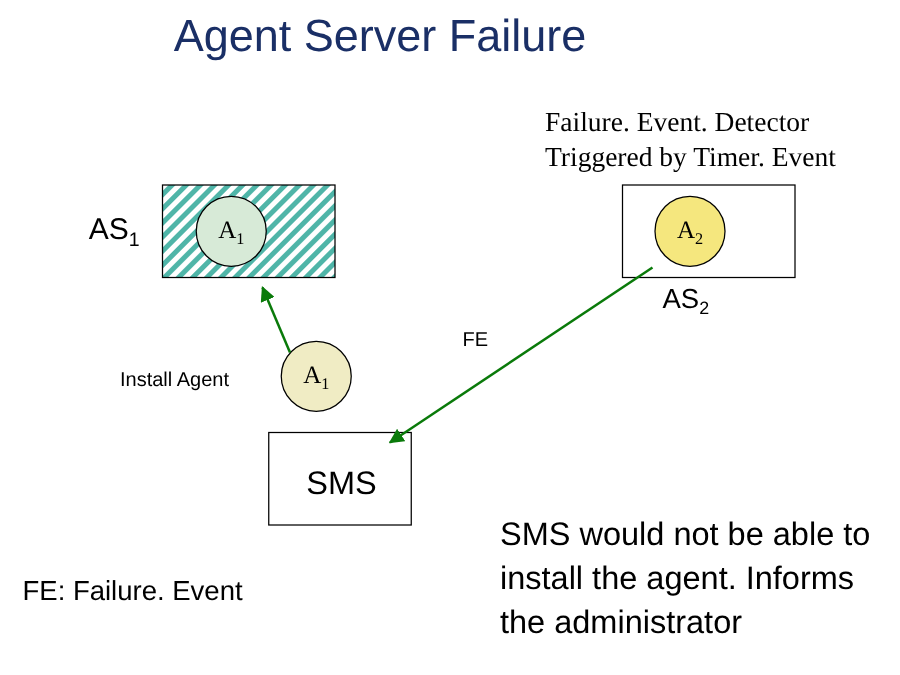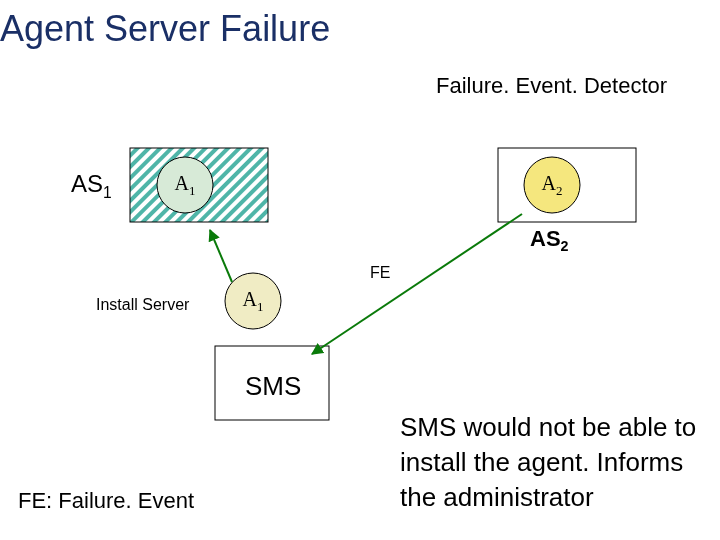--- a/index.html
+++ b/index.html
@@ -10,44 +10,44 @@
     background: #fff;
     font-family: Verdana, Geneva, sans-serif;
     position: relative;
     color: #000;
   }
   .title {
     position: absolute;
     top: 8px;
     left: 0;
     width: 608px;
-    text-align: left;
+    text-align: center;
     font-size: 36px;
     font-family: "Comic Sans MS", "Comic Sans", cursive, sans-serif;
     color: #1a2f66;
   }
   .detector-text {
     position: absolute;
-    top: 72px;
+    top: 84px;
     left: 436px;
     font-size: 22px;
     line-height: 1.25;
+    font-family: Liberation Serif, serif;
   }
   .as1-label {
     position: absolute;
     top: 170px;
     left: 71px;
     font-size: 24px;
   }
   .as2-label {
     position: absolute;
     top: 226px;
     left: 530px;
     font-size: 22px;
-    font-weight: bold;
   }
   .fe-label {
     position: absolute;
     top: 264px;
     left: 370px;
     font-size: 16px;
   }
   .install-label {
     position: absolute;
     top: 296px;
@@ -58,21 +58,20 @@
     position: absolute;
     top: 371px;
     left: 245px;
     font-size: 26px;
   }
   .key-label {
     position: absolute;
     top: 460px;
     left: 18px;
     font-size: 22px;
-    margin-top: 28px;
   }
   .sms-note {
     position: absolute;
     top: 410px;
     left: 400px;
     width: 310px;
     font-size: 26px;
     line-height: 1.35;
   }
   .sub { font-size: 0.65em; vertical-align: sub; }
@@ -81,20 +80,21 @@
     top: 0; left: 0;
   }
 </style>
 </head>
 <body>
 
 <div class="title">Agent Server Failure</div>
 
 <div class="detector-text">
   <span>Failure. Event. Detector</span><br>
+  <span>Triggered by Timer. Event</span>
 </div>
 
 <svg class="diagram" width="720" height="540">
   <defs>
     <pattern id="diagHatch" patternUnits="userSpaceOnUse" width="8" height="8" patternTransform="rotate(45)">
       <rect width="8" height="8" fill="#ffffff"></rect>
       <rect x="0" y="0" width="4" height="8" fill="#4fb5a8"></rect>
     </pattern>
     <marker id="arrowGreen" viewBox="0 0 10 10" refX="9" refY="5" markerWidth="6" markerHeight="6" orient="auto-start-reverse">
       <path d="M0,0 L10,5 L0,10 z" fill="#0a7a0a"></path>
@@ -121,16 +121,16 @@
   <line x1="232" y1="282" x2="210" y2="230" stroke="#0a7a0a" stroke-width="2" marker-end="url(#arrowGreen)"></line>
 </svg>
 
 <div class="as1-label">
   <span>AS</span><span class="sub">1</span>
 </div>
 <div class="as2-label">
   <span>AS</span><span class="sub">2</span>
 </div>
 <div class="fe-label">FE</div>
-<div class="install-label">Install Server</div>
+<div class="install-label">Install Agent</div>
 <div class="sms-label">SMS</div>
 <div class="key-label">FE: Failure. Event</div>
 <div class="sms-note">SMS would not be able to install the agent. Informs the administrator</div>
 
 </body></html>

